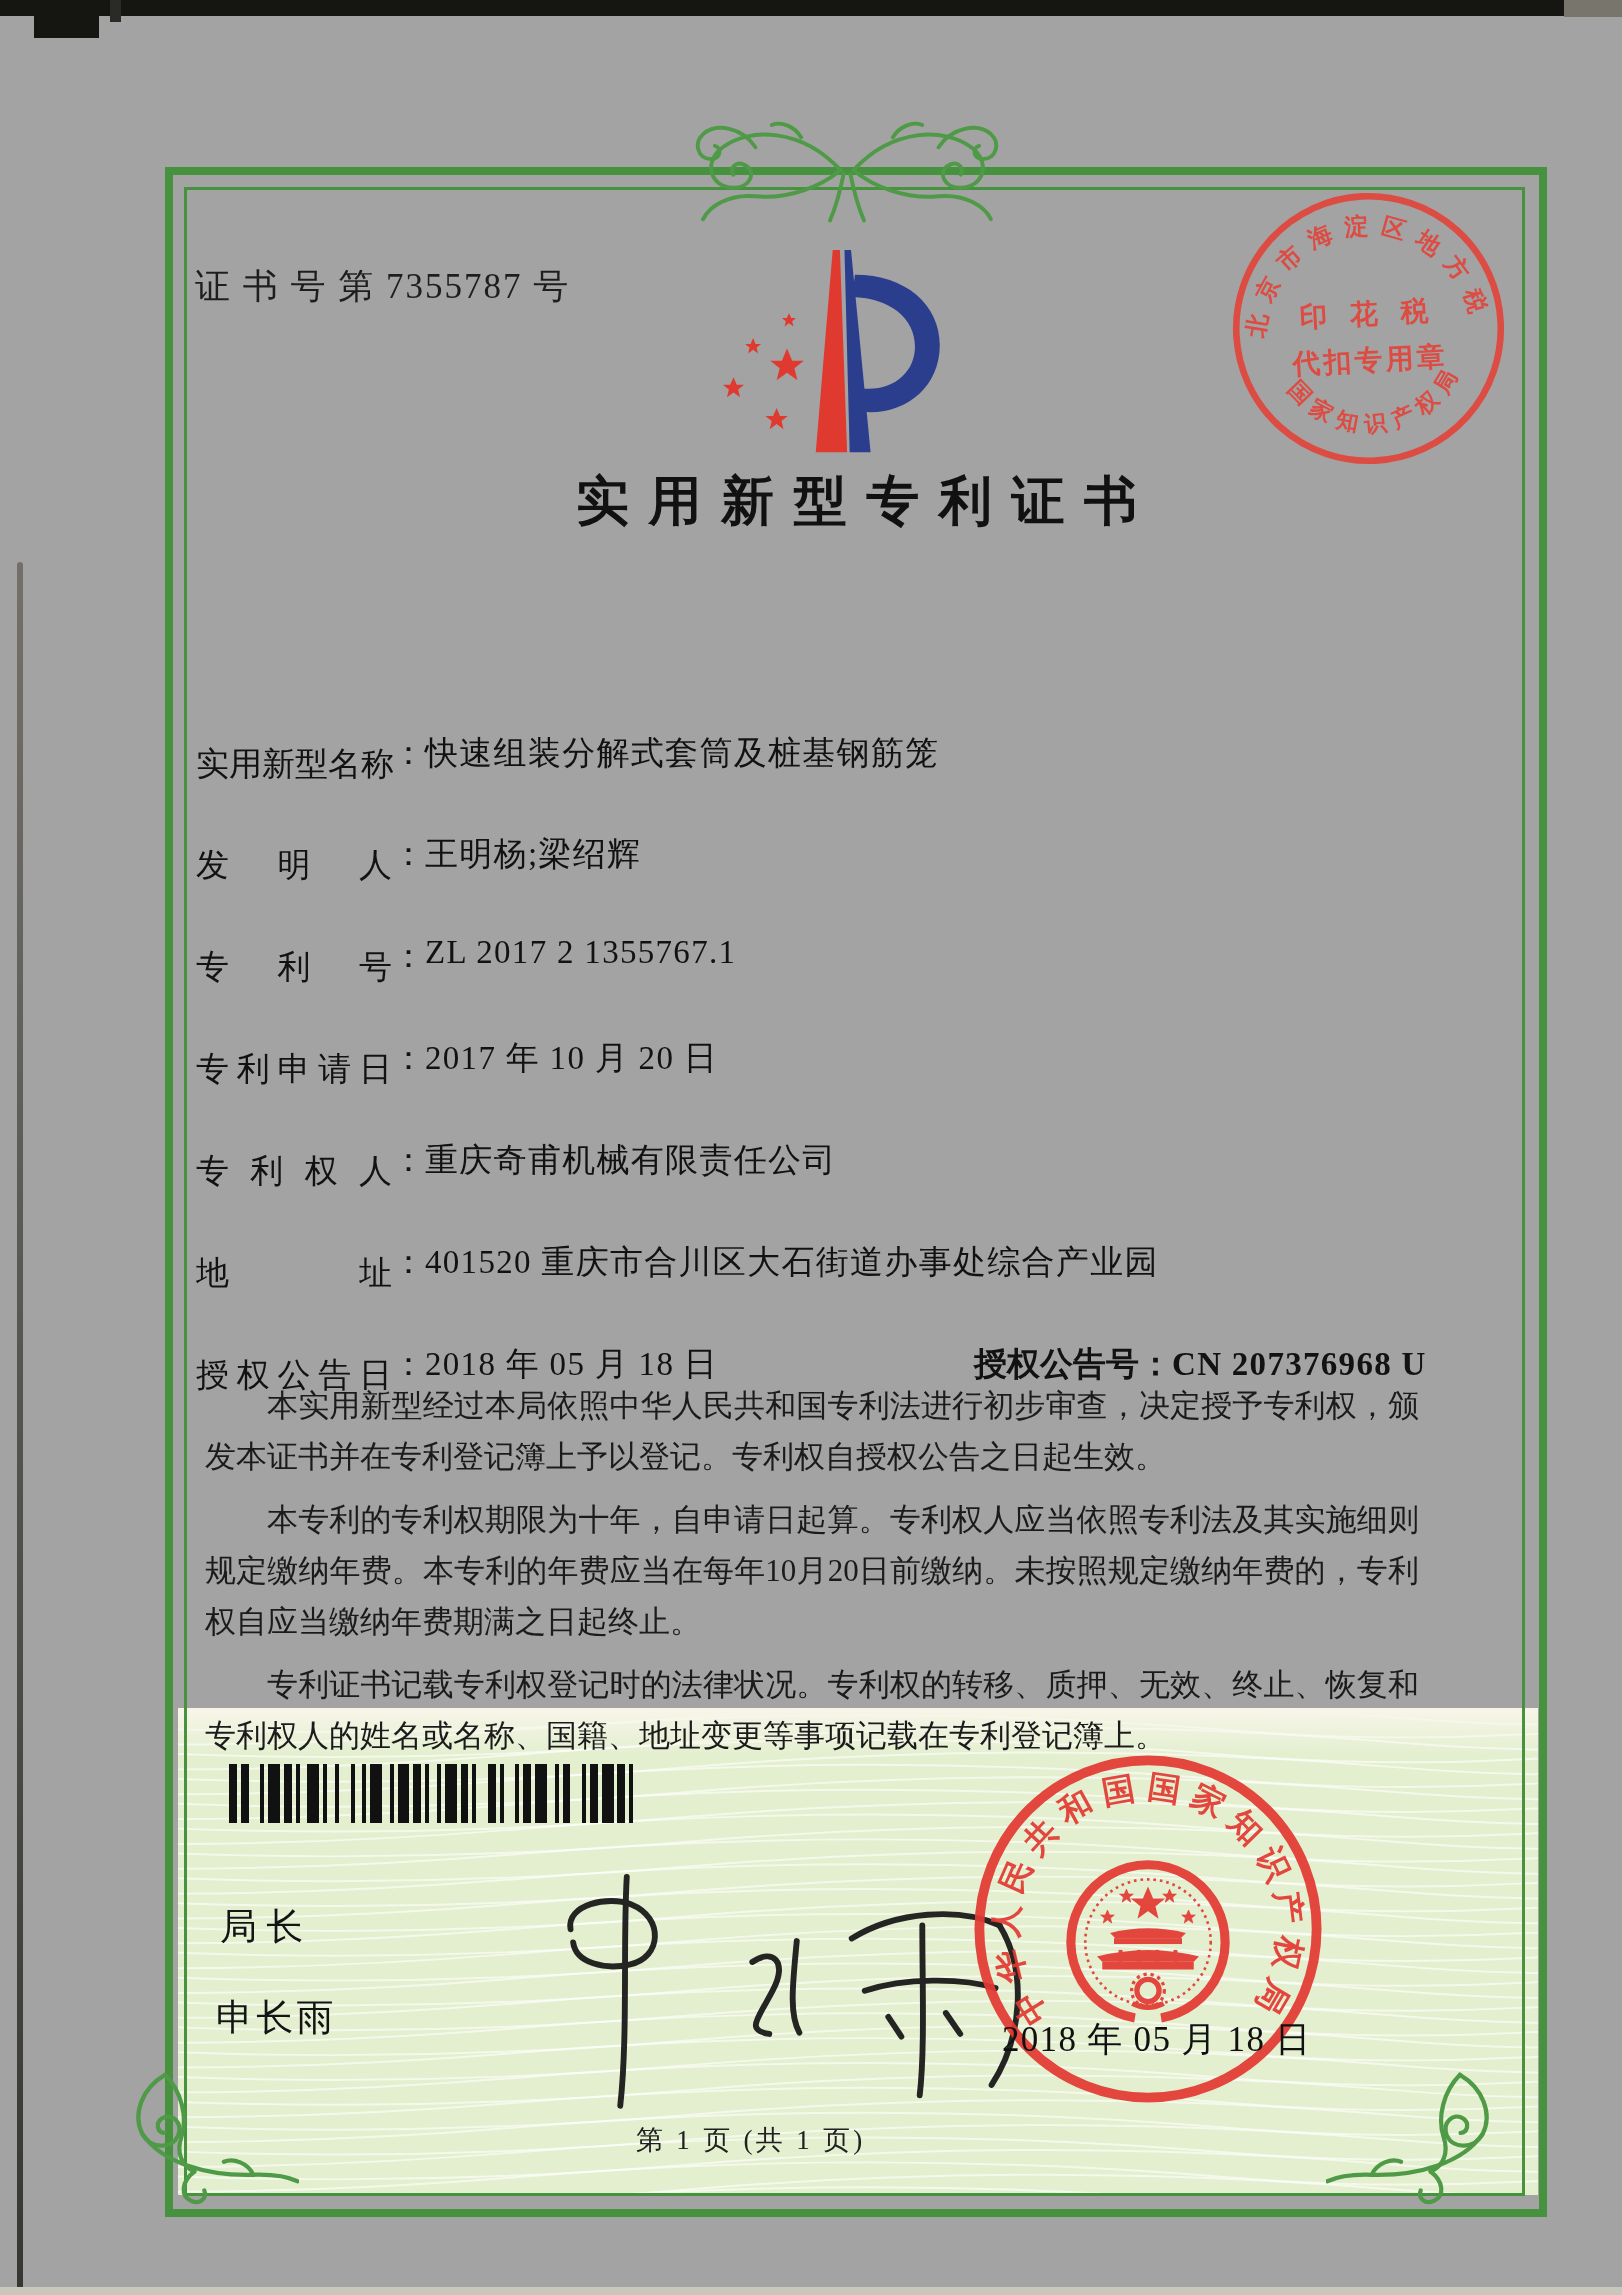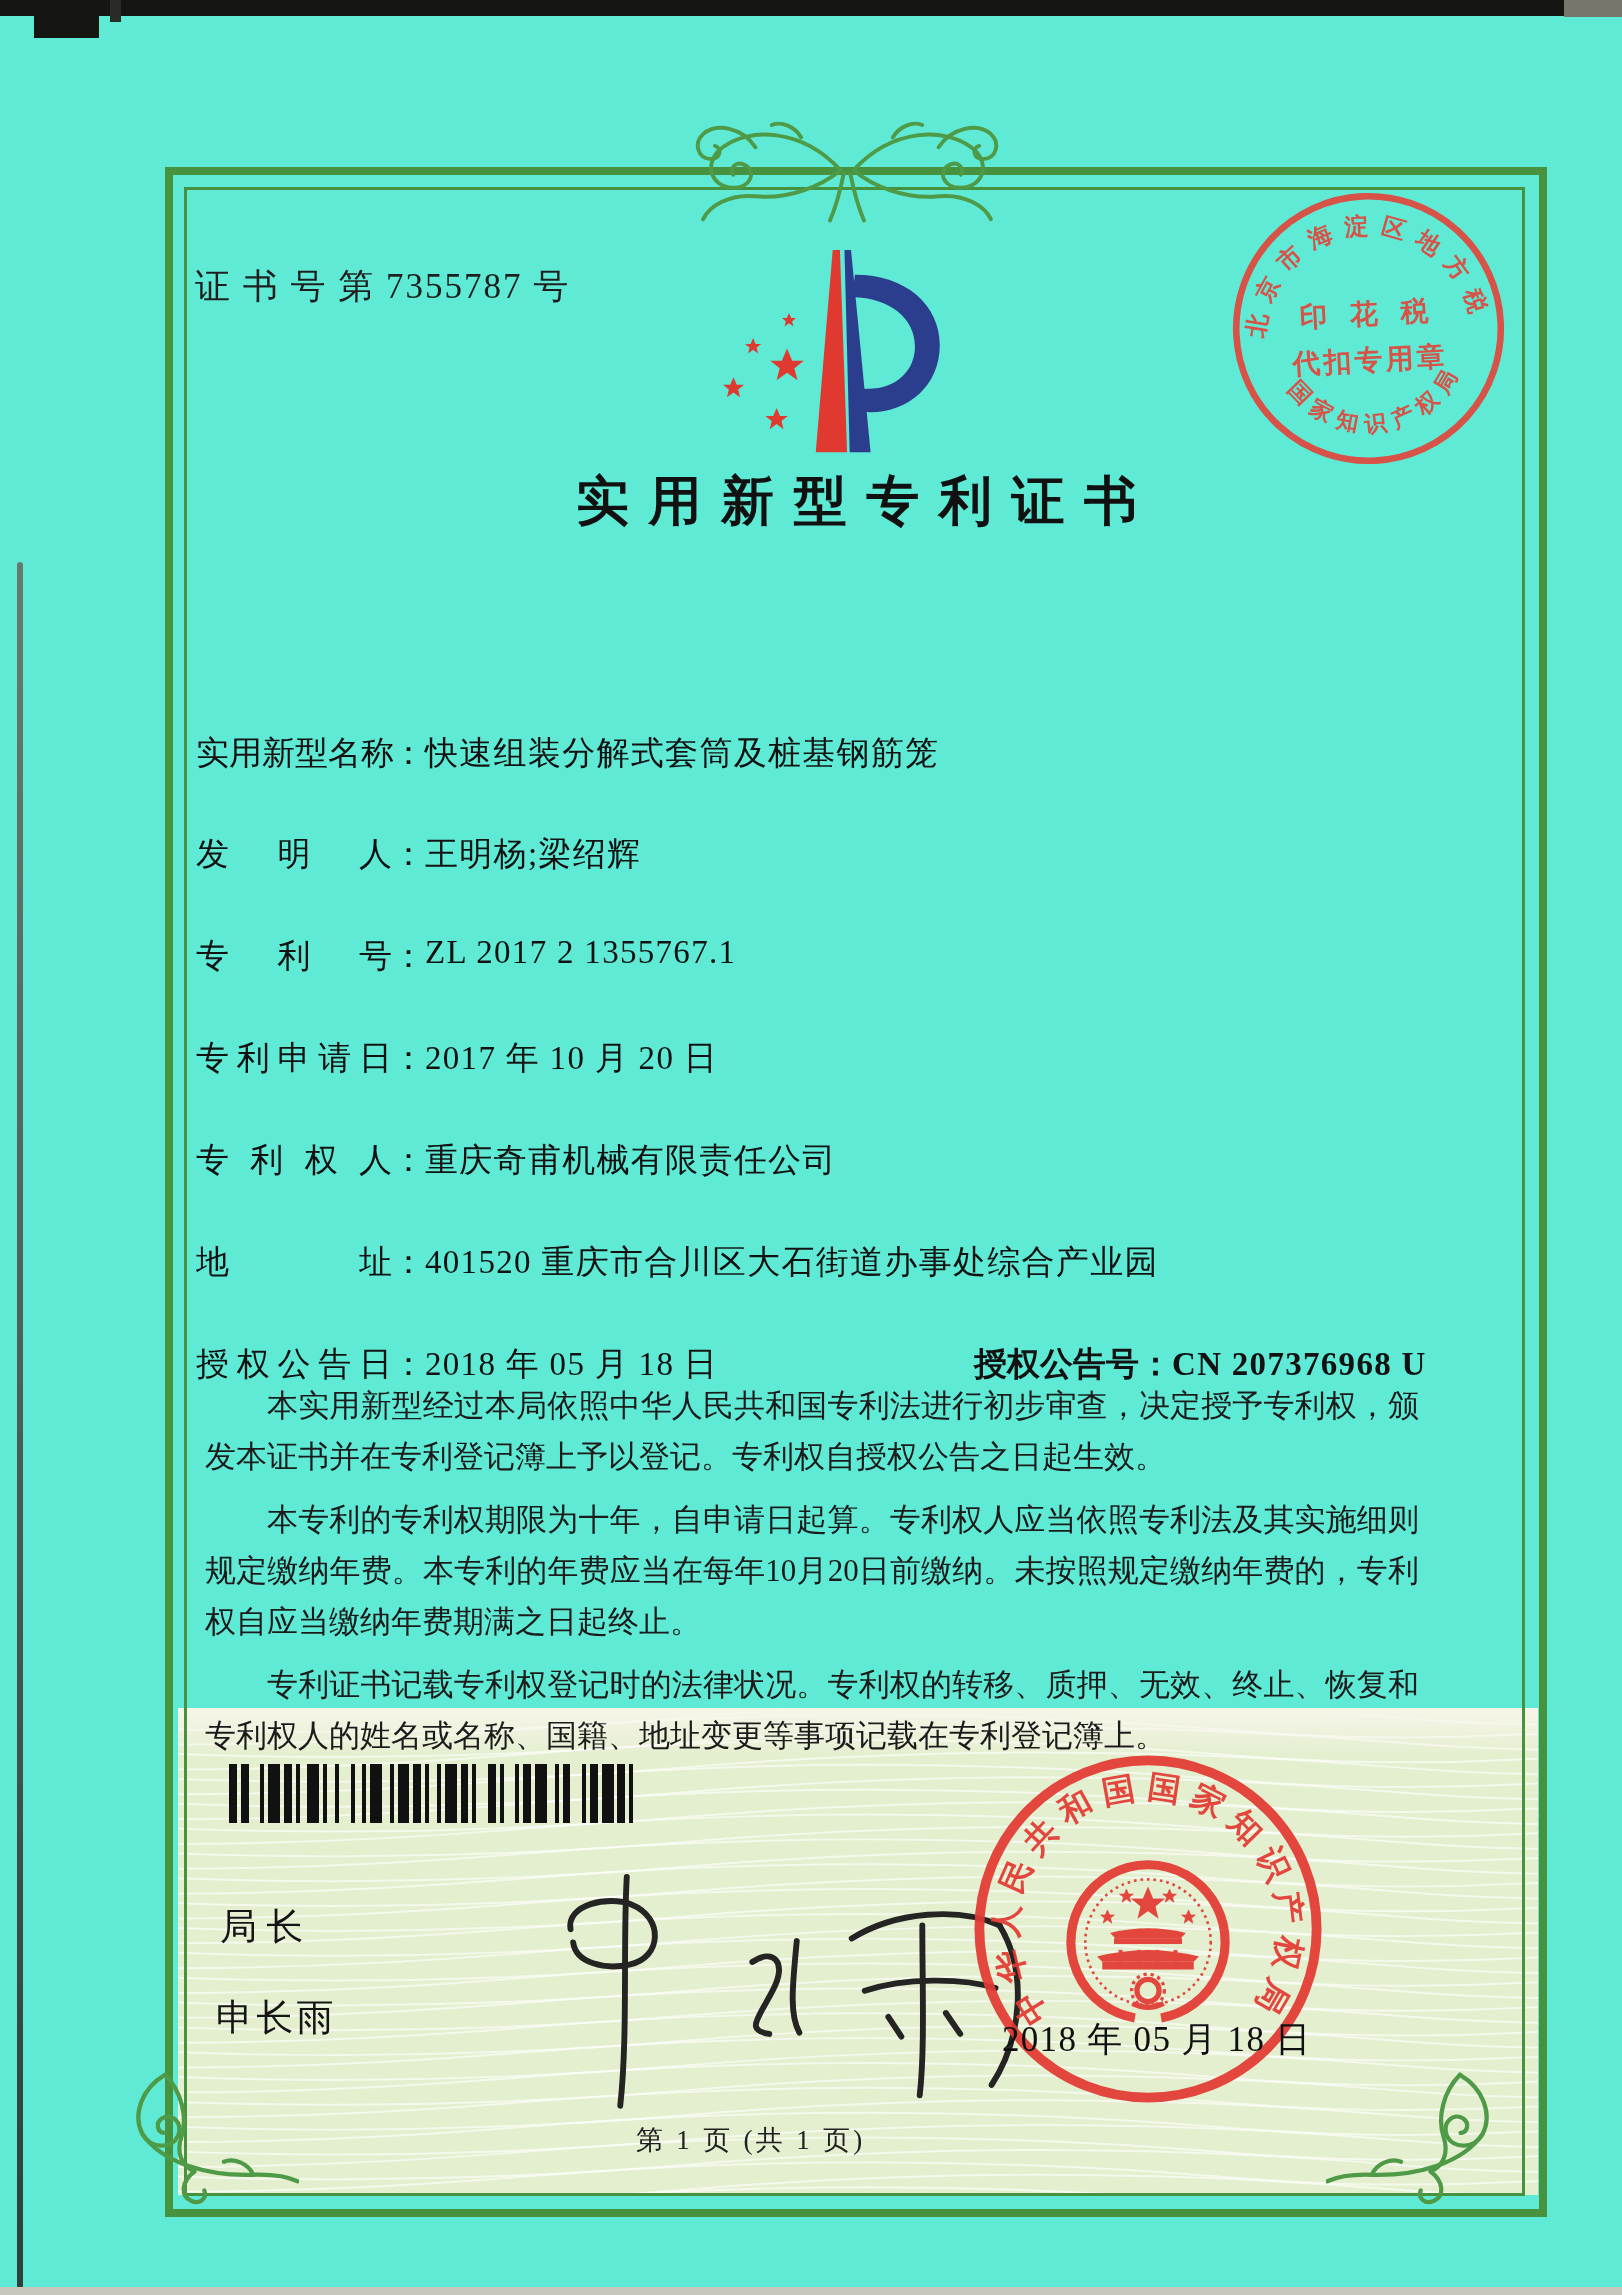--- a/index.html
+++ b/index.html
@@ -1,16 +1,16 @@
 <!DOCTYPE html>
 <html style="font-size:10.5px"><head>
 <meta charset="utf-8">
 <style>
   html,body{margin:0;padding:0;background:#8a887f;}
-  .page{position:relative;width:1623px;height:2295px;background:#5eead4;overflow:hidden;
+  .page{position:relative;width:1623px;height:2295px;background:#a3a3a3;overflow:hidden;
         font-family:"Liberation Serif","DejaVu Serif",serif;color:#1b1b1b;}
   .abs{position:absolute;}
 
   
   #scanTop{top:0;left:0;width:1623px;height:15.7px;background:#151512;}
   #scanTab{top:0;left:34px;width:65px;height:38px;background:#151512;}
   #scanTab2{top:0;left:110px;width:10.5px;height:22px;background:#2a2a26;}
   #scanRightTop{top:0;right:0;width:59px;height:17px;background:#77756c;}
   #scanLeft{left:17px;top:562px;width:5.9px;height:1727px;border-radius:3.3px;opacity:.85;
             background:linear-gradient(#6a675f,#23231f);}
@@ -28,21 +28,21 @@
 
   
   #certNo{left:195px;top:263px;font-size:35px;letter-spacing:2px;color:#1e1e1e;}
   #logo{left:710px;top:247px;}
   #taxStamp{left:1223px;top:183px;transform:rotate(-3deg);}
   #title{left:165px;top:466px;width:1383px;text-align:center;font-size:53px;font-weight:700;
          letter-spacing:19.6px;padding-left:19.6px;box-sizing:border-box;color:#111;}
 
   
   .frow{position:absolute;left:196px;width:1243px;font-size:33px;color:#121212;white-space:nowrap;}
-  .flabel{display:inline-block;width:196px;text-align:justify;text-align-last:justify;vertical-align:top;}
+  .flabel{display:inline-block;width:196px;text-align:justify;text-align-last:justify;vertical-align:top;margin-top:11px;}
   .fcolon{display:inline-block;vertical-align:top;}
   .fvalue{letter-spacing:1.3px;}
   #grantNoGroup{position:absolute;left:778px;top:0;font-weight:bold;}
 
   
   #paras{left:193px;top:1368px;width:1238px;font-size:31px;line-height:51px;color:#1b1b1b;
          text-align:justify;}
   #paras p{margin:12px;text-indent:2em;}
 
   

